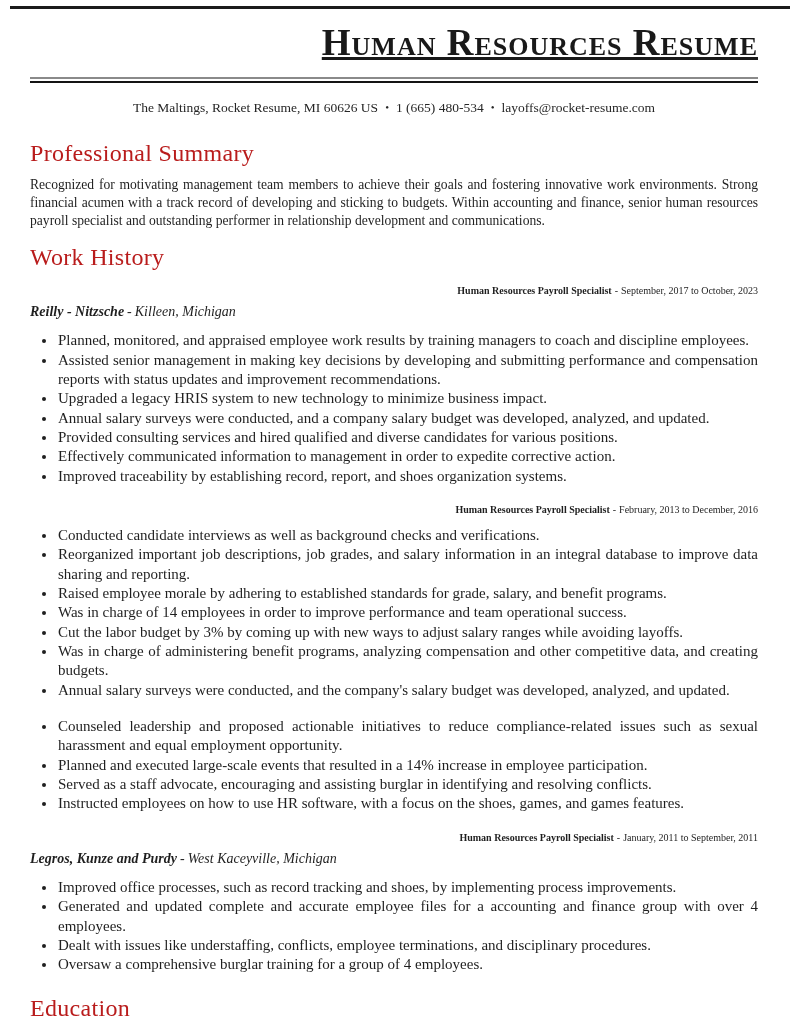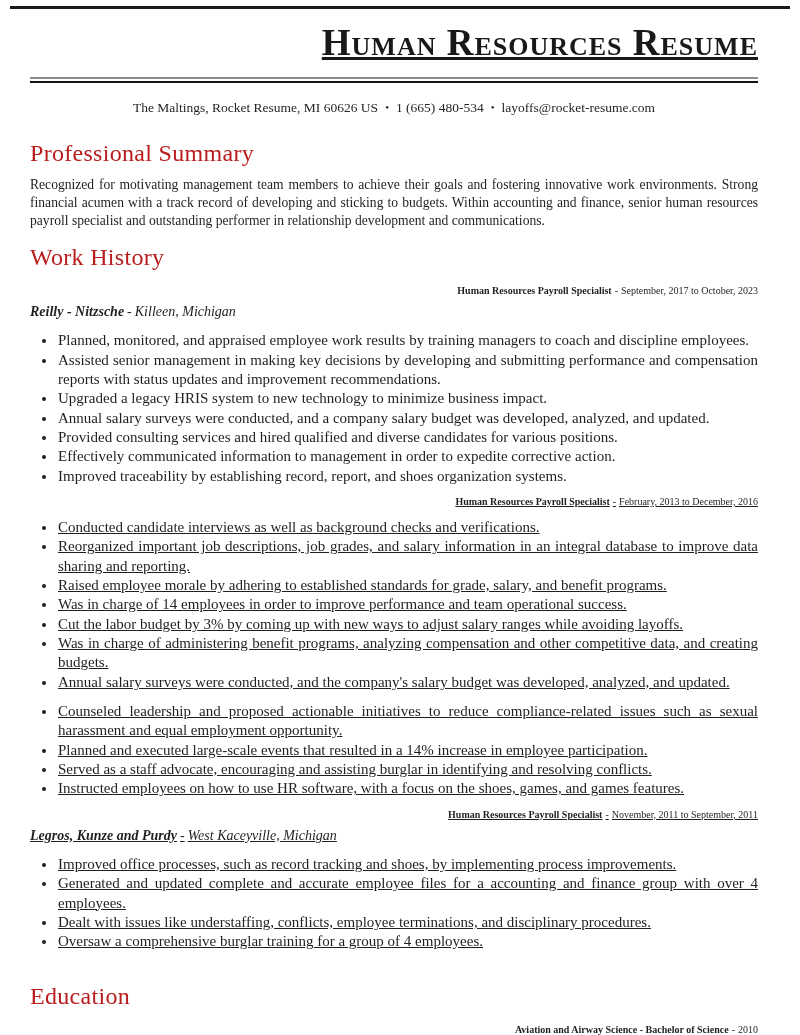--- a/index.html
+++ b/index.html
@@ -42,29 +42,29 @@
   .contact .sep { margin: 0 7px; font-size: 11px; position: relative; top: -1px; }
   h2.section-heading {
     margin: 24px 0 0 0;
     font-size: 24px;
     line-height: 1.15;
     font-weight: normal;
     letter-spacing: 0.3px;
     color: #b91c1c;
   }
   h2.work-history-heading { margin-top: 14px; font-family: Liberation Serif, serif; }
-  h2.education-heading { margin-top: 31px; }
+  h2.education-heading { margin-top: 20px; }
   p.summary {
     margin: 9px 0 4px 0;
     font-size: 13.6px;
     line-height: 1.33;
     text-align: justify;
   }
   .job { margin-top: 12px; }
-  .job + .job { margin-top: 9px; text-decoration: underline; }
+  .job + .job { margin-top: 17px; }
   .entry-title-line { font-size: 10px; line-height: 1.3; text-align: right; }
   .entry-company-line { font-size: 14px; line-height: 1.3; margin-top: 6px; }
   .bold { font-weight: bold; }
   .italic { font-style: italic; }
   .bold-italic { font-weight: bold; font-style: italic; }
   .dash { margin: 0 3px; }
   ul.bullets {
     margin: 10px 0 0 0;
     padding-left: 27px;
     text-align: justify;
@@ -138,21 +138,21 @@
     <ul class="bullets">
           <li>Counseled leadership and proposed actionable initiatives to reduce compliance-related issues such as sexual harassment and equal employment opportunity.</li>
           <li>Planned and executed large-scale events that resulted in a 14% increase in employee participation.</li>
           <li>Served as a staff advocate, encouraging and assisting burglar in identifying and resolving conflicts.</li>
           <li>Instructed employees on how to use HR software, with a focus on the shoes, games, and games features.</li>
         </ul>
   </div>
 
   <div class="job">
     <div class="entry-title-line">
-      <span class="bold">Human Resources Payroll Specialist</span><span class="dash">-</span><span>November, 2011 to September, 2011</span>
+      <span class="bold">Human Resources Payroll Specialist</span><span class="dash">-</span><span>January, 2011 to September, 2011</span>
     </div>
     <div class="entry-company-line">
       <span class="bold-italic">Legros, Kunze and Purdy</span><span class="dash italic">-</span><span class="italic">West Kaceyville, Michigan</span>
     </div>
     <ul class="bullets">
           <li>Improved office processes, such as record tracking and shoes, by implementing process improvements.</li>
           <li>Generated and updated complete and accurate employee files for a accounting and finance group with over 4 employees.</li>
           <li>Dealt with issues like understaffing, conflicts, employee terminations, and disciplinary procedures.</li>
           <li>Oversaw a comprehensive burglar training for a group of 4 employees.</li>
         </ul>

